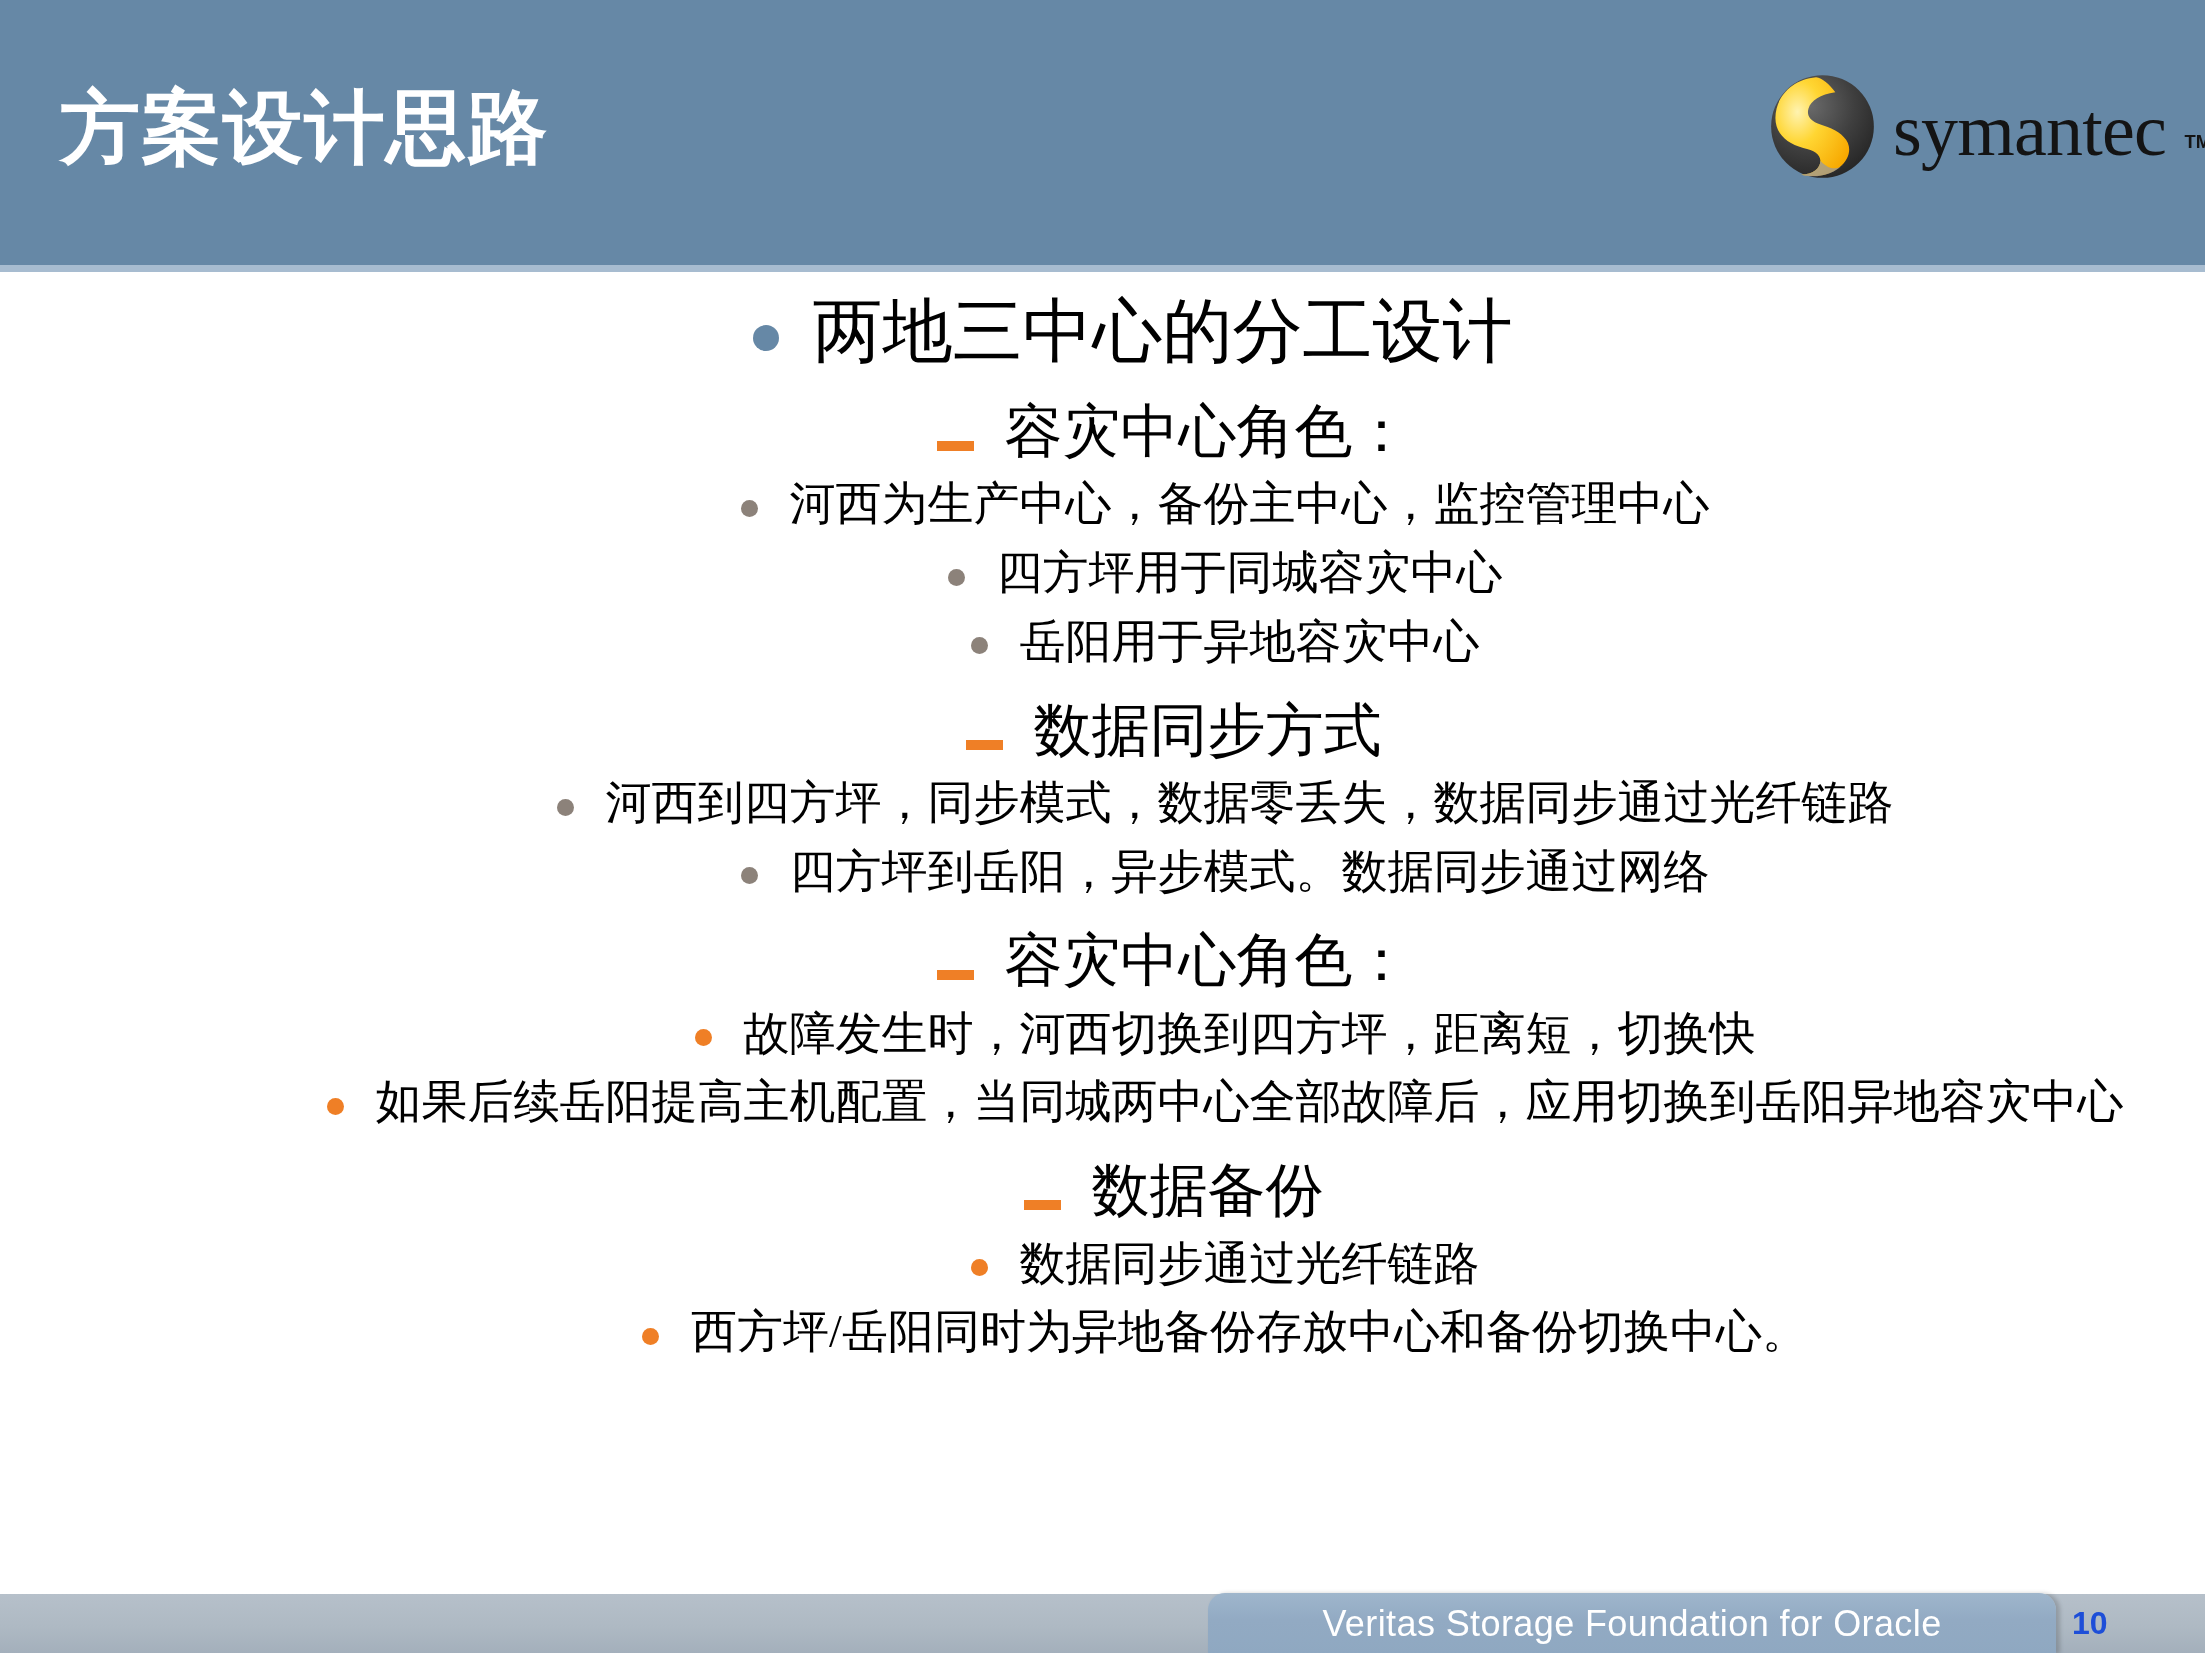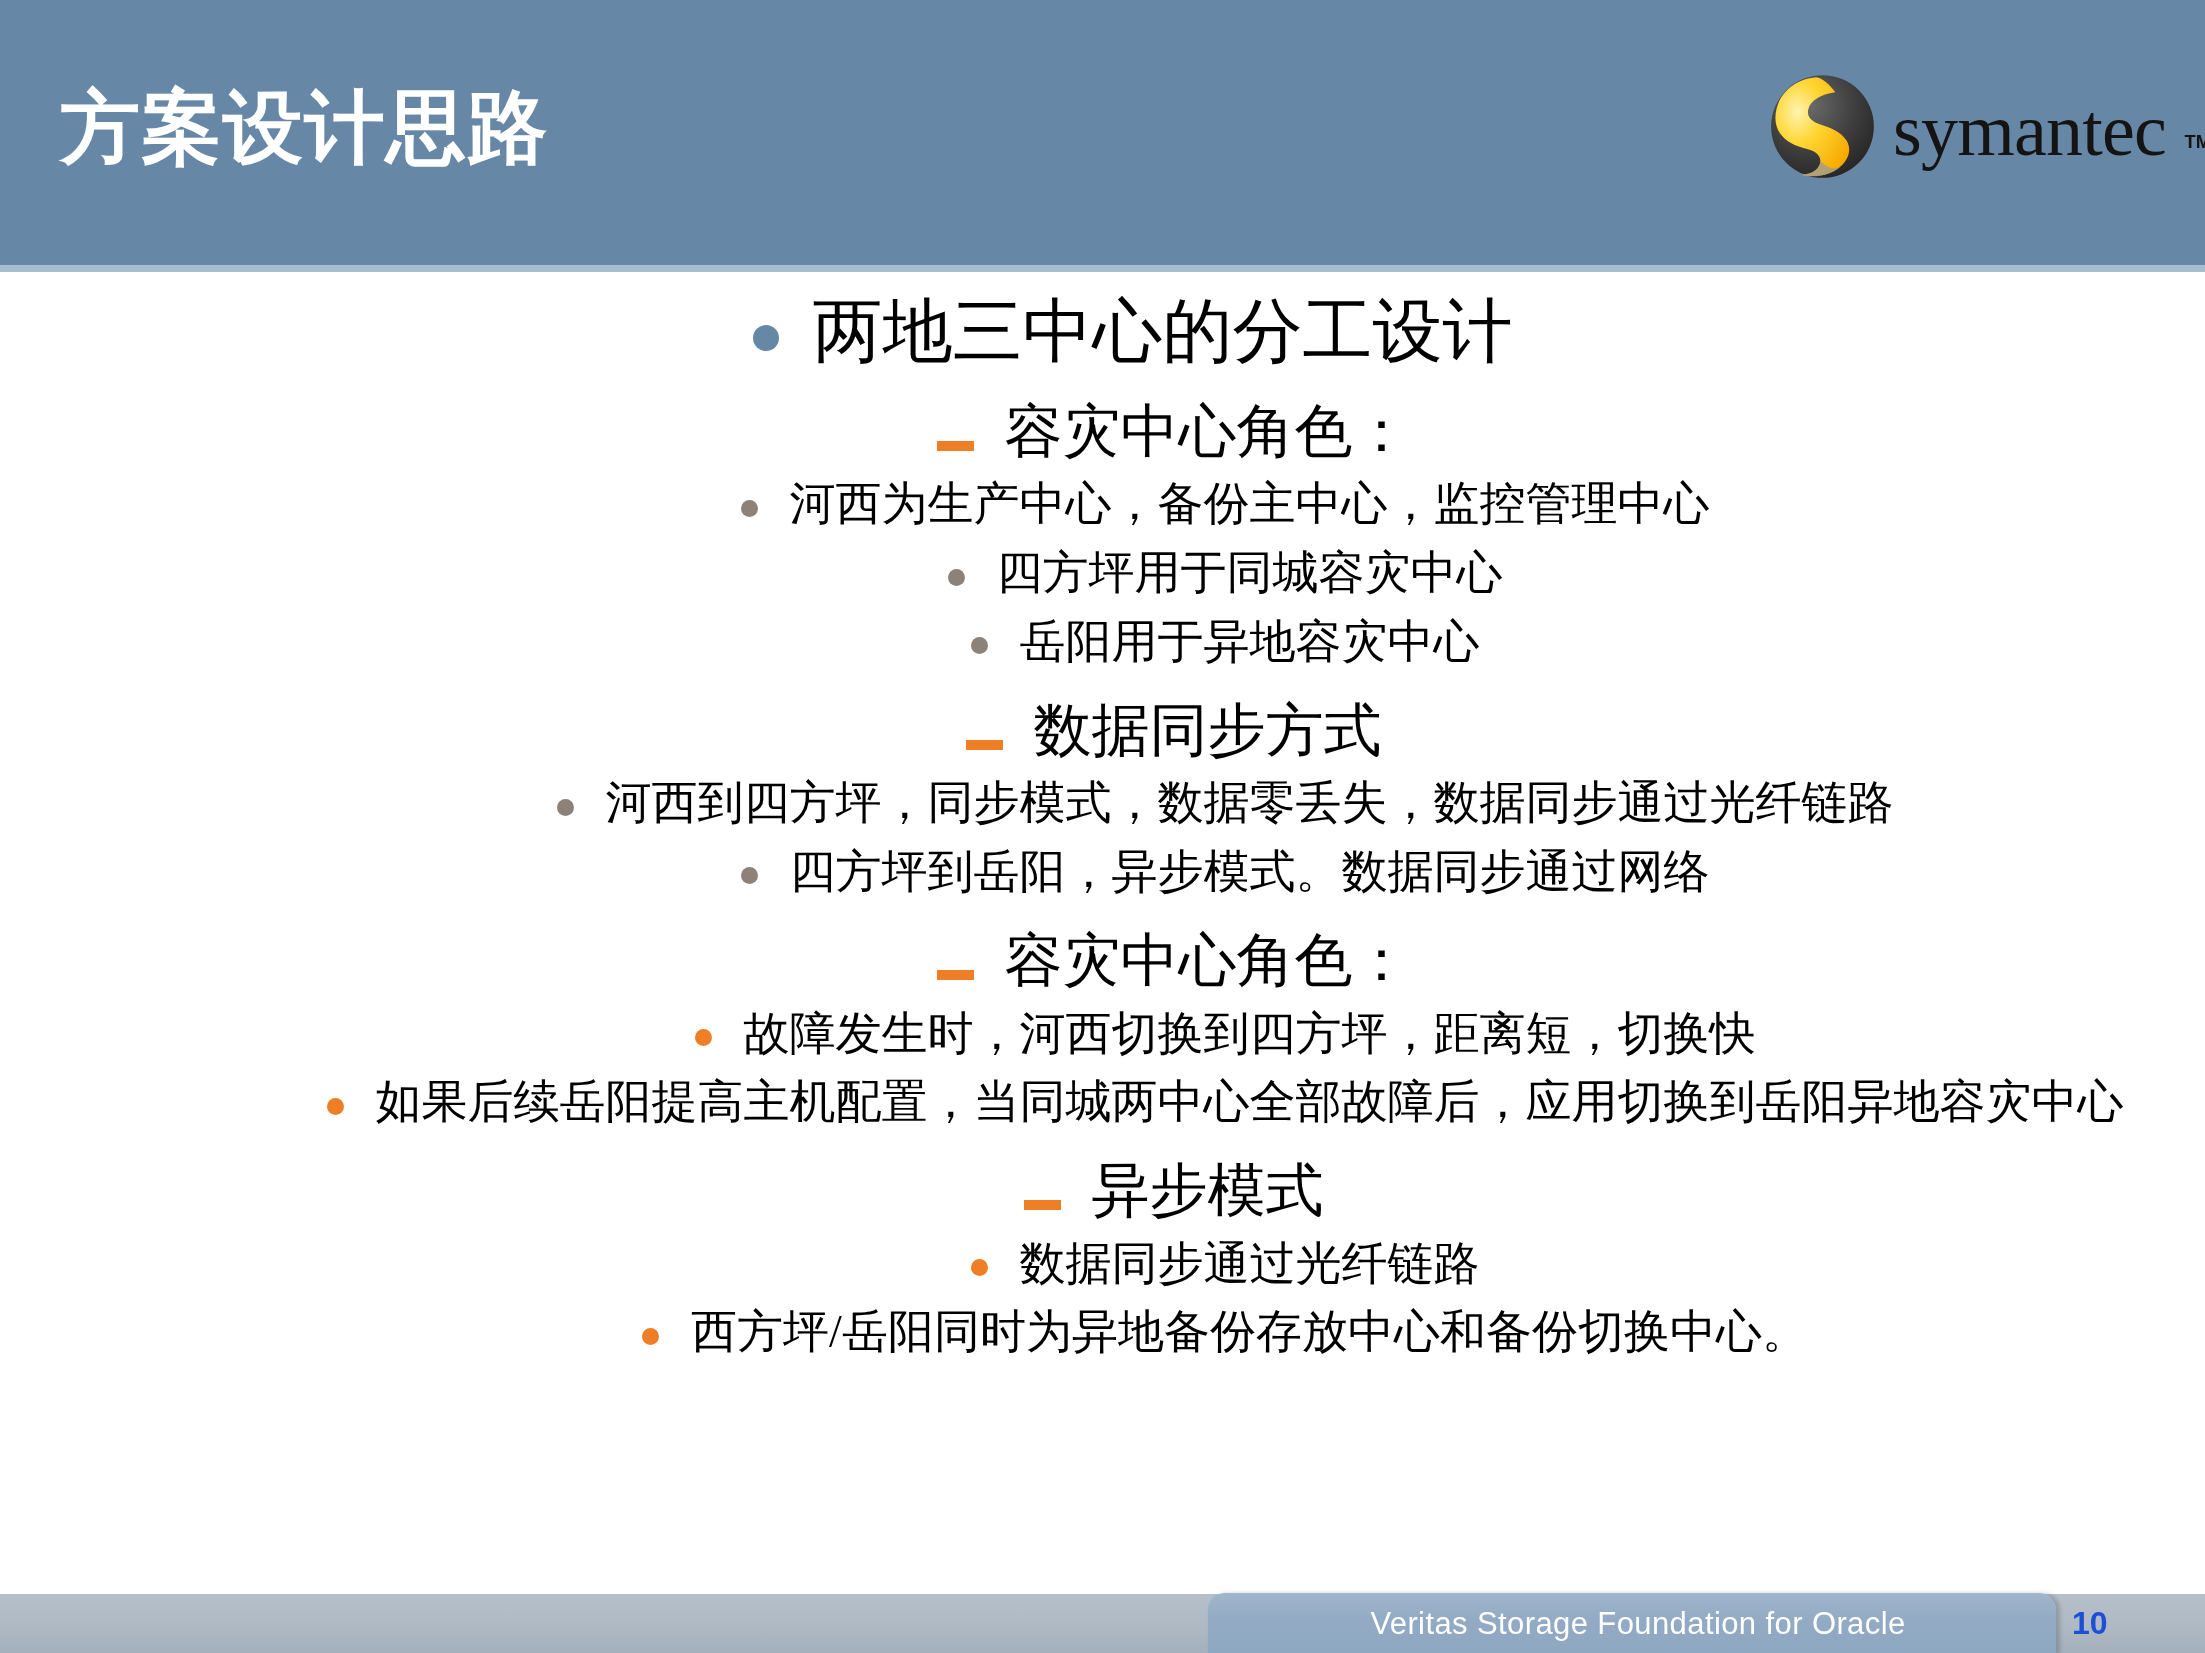--- a/index.html
+++ b/index.html
@@ -105,23 +105,22 @@
   .footer-plate{
     position:absolute;left:1208px;top:1593px;width:848px;height:61px;
     background:linear-gradient(to bottom,#9fb6cc 0%,#92aac3 45%,#8fa8c1 100%);
     border-radius:17px 17px 0 0;
     box-shadow:3.1px 0 4.6px rgba(0,0,0,0.18);
   }
   .footer-text{
     position:absolute;left:1208px;top:1593px;width:848px;height:61px;
     display:flex;align-items:center;justify-content:center;
     font-family:"Liberation Sans","DejaVu Sans",sans-serif;
-    font-size:31px;color:#ffffff;
+    font-size:36px;color:#ffffff;
     letter-spacing:0.4px;
-    padding-left:6px;
   }
   .page-num{
     position:absolute;left:2072px;top:1593px;width:92px;height:61px;
     display:flex;align-items:center;
     font-family:"Liberation Sans","DejaVu Sans",sans-serif;
     font-size:32px;font-weight:bold;color:#1d4ed8;
   }
 </style>
 </head>
 <body>
@@ -209,21 +208,21 @@
     <span class="txt">故障发生时，河西切换到四方坪，距离短，切换快</span>
   </div>
 
   <div class="row lvl3">
     <span class="bul orange"></span>
     <span class="txt">如果后续岳阳提高主机配置，当同城两中心全部故障后，应用切换到岳阳异地容灾中心</span>
   </div>
 
   <div class="row lvl2">
     <span class="dash"></span>
-    <span class="txt">异步模式</span>
+    <span class="txt">数据备份</span>
   </div>
 
   <div class="row lvl3">
     <span class="bul orange"></span>
     <span class="txt">数据同步通过光纤链路</span>
   </div>
 
   <div class="row lvl3">
     <span class="bul orange"></span>
     <span class="txt">西方坪/岳阳同时为异地备份存放中心和备份切换中心。</span>

